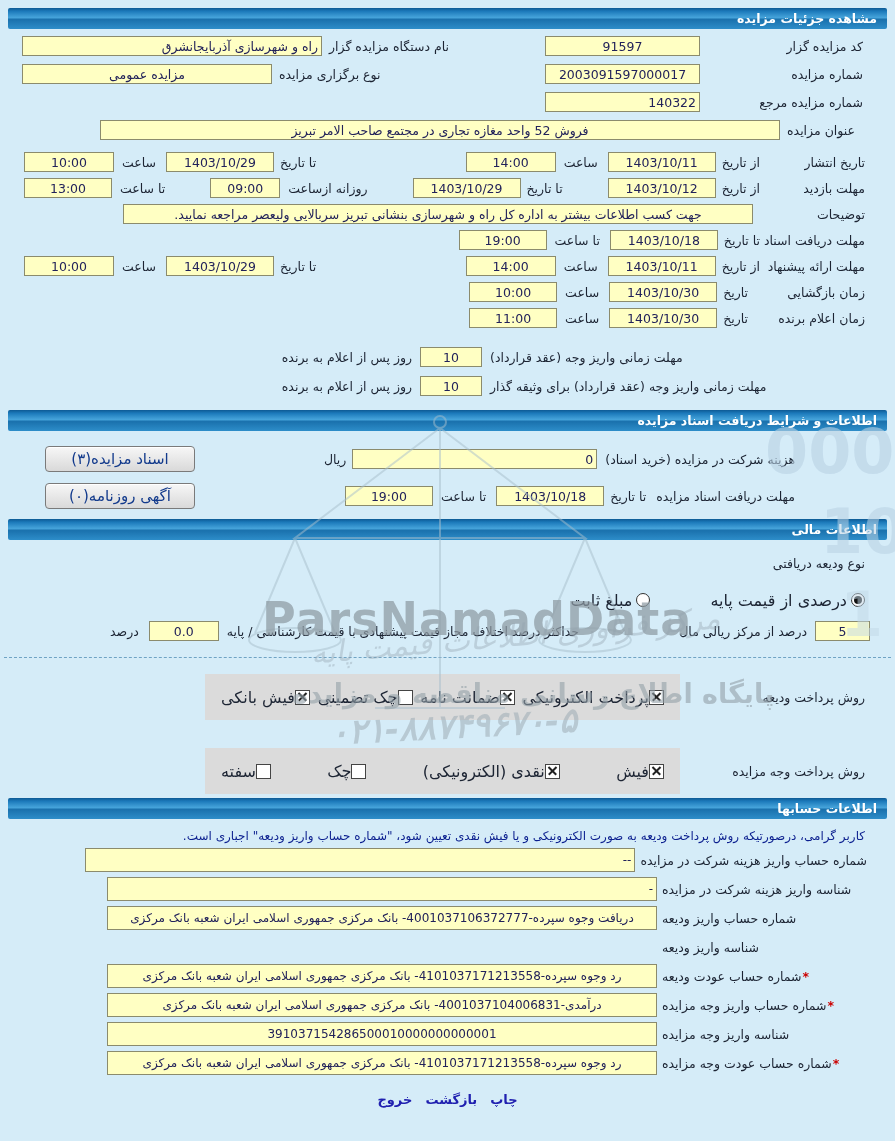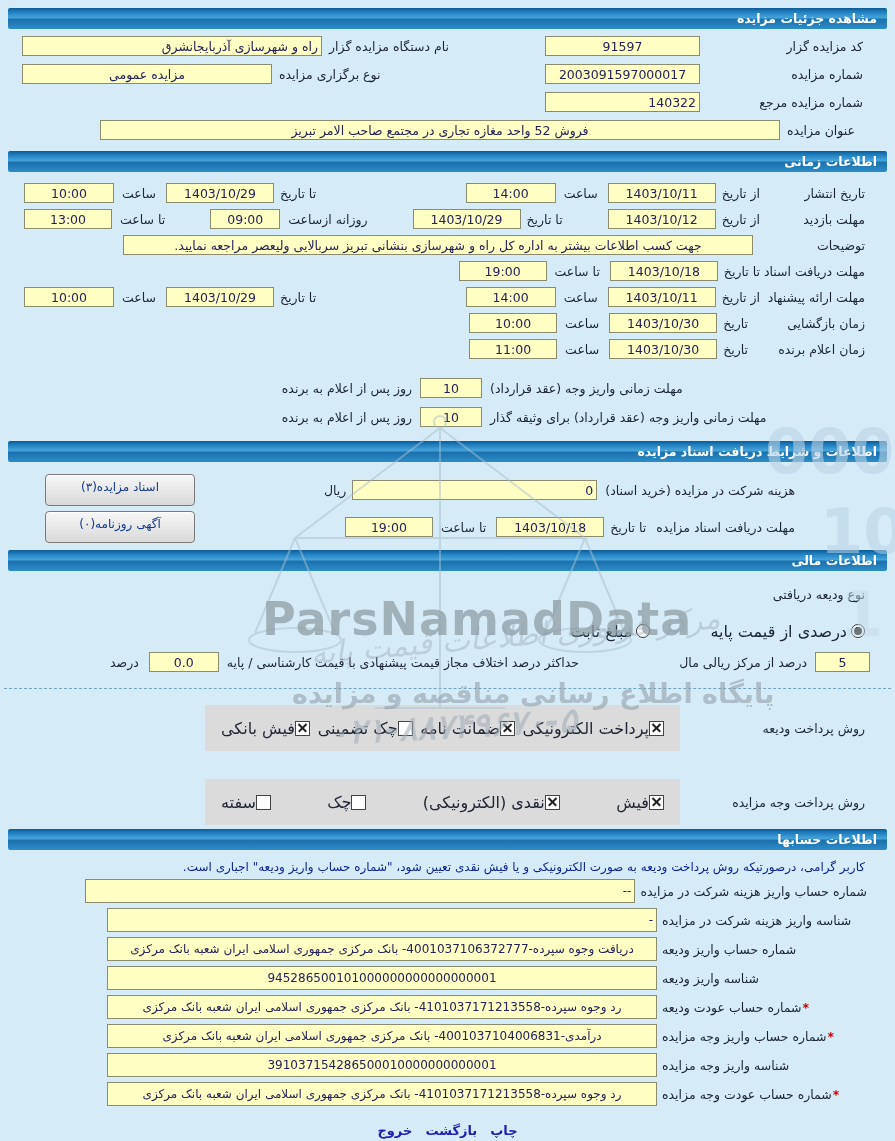--- a/index.html
+++ b/index.html
@@ -18,23 +18,23 @@
     text-align:right;
   }
   .lbl,.sub{font-size:12.5px;color:#1c2433;white-space:nowrap;}
   .field{
     background:#ffffc3;border:1px solid #8b8b6d;height:20px;line-height:19px;
     font-size:12.5px;color:#22225a;text-align:center;box-sizing:border-box;
     overflow:hidden;white-space:nowrap;padding:0 3px;
   }
   .alignr{text-align:right !important;}
   .btn{
-    flex:0 0 150px;height:32px;line-height:24px;text-align:center;
+    flex:0 0 150px;height:26px;line-height:24px;text-align:center;
     background:linear-gradient(180deg,#f7f7f7,#d9d9d9);
-    border:1px solid #7a7a7a;border-radius:4px;color:#123a8c;font-size:12px;
+    border:1px solid #7a7a7a;border-radius:4px;color:#123a8c;font-size:15px;
     box-shadow:inset 0 1px 0 #fff;cursor:pointer;white-space:nowrap;box-sizing:border-box;
   }
   .sp{flex:1;}
   
   .frow{display:flex;align-items:center;}
   .grow{height:22px;margin:6px 32px 6px 22px;}
   .trow{height:22px;margin:4px 30px 4px 24px;}
   .prow{height:24px;margin:5px 45px 5px 30px;}
   .drow{height:28px;margin:9px 100px 9px 45px;}
   .arow{height:24px;margin:5px 28px 5px 10px;}
@@ -113,21 +113,20 @@
     <div class="field w155 mr45 alignr">140322</div>
     <div class="sp"></div>
   </div>
 
   <div class="frow" style="height:22px;margin:6px 40px 6px 22px;">
     <div class="lbl">عنوان مزایده</div>
     <div class="field w680 mr7">فروش 52 واحد مغازه تجاری در مجتمع صاحب الامر  تبریز</div>
     <div class="sp"></div>
   </div>
 
-  <div class="bar" style="margin-top:10px;">اطلاعات زمانی</div>
 
   <div class="frow trow" style="margin-top:10px;">
     <div class="lbl w105">تاریخ انتشار</div>
     <div class="sub">از تاریخ</div>
     <div class="field w108 mr6">1403/10/11</div>
     <div class="sub mr10">ساعت</div>
     <div class="field w90 mr8">14:00</div>
     <div class="sp"></div>
     <div class="sub">تا تاریخ</div>
     <div class="field w108 mr6">1403/10/29</div>
@@ -317,21 +316,20 @@
     <div class="field w550 afield alignr">-</div>
   </div>
 
   <div class="frow arow">
     <div class="lbl albl">شماره حساب واریز ودیعه</div>
     <div class="field w550 afield">دریافت وجوه سپرده-4001037106372777- بانک مرکزی جمهوری اسلامی ایران شعبه بانک مرکزی</div>
   </div>
 
   <div class="frow arow">
     <div class="lbl albl">شناسه واریز ودیعه</div>
-    <div class="field w550 afield">945286500101000000000000000001</div>
   </div>
 
   <div class="frow arow">
     <div class="lbl albl"><span class="req">*</span><span>شماره حساب عودت ودیعه</span></div>
     <div class="field w550 afield">رد وجوه سپرده-4101037171213558- بانک مرکزی جمهوری اسلامی ایران شعبه بانک مرکزی</div>
   </div>
 
   <div class="frow arow">
     <div class="lbl albl"><span class="req">*</span><span>شماره حساب واریز وجه مزایده</span></div>
     <div class="field w550 afield">درآمدی-4001037104006831- بانک مرکزی جمهوری اسلامی ایران شعبه بانک مرکزی</div>

